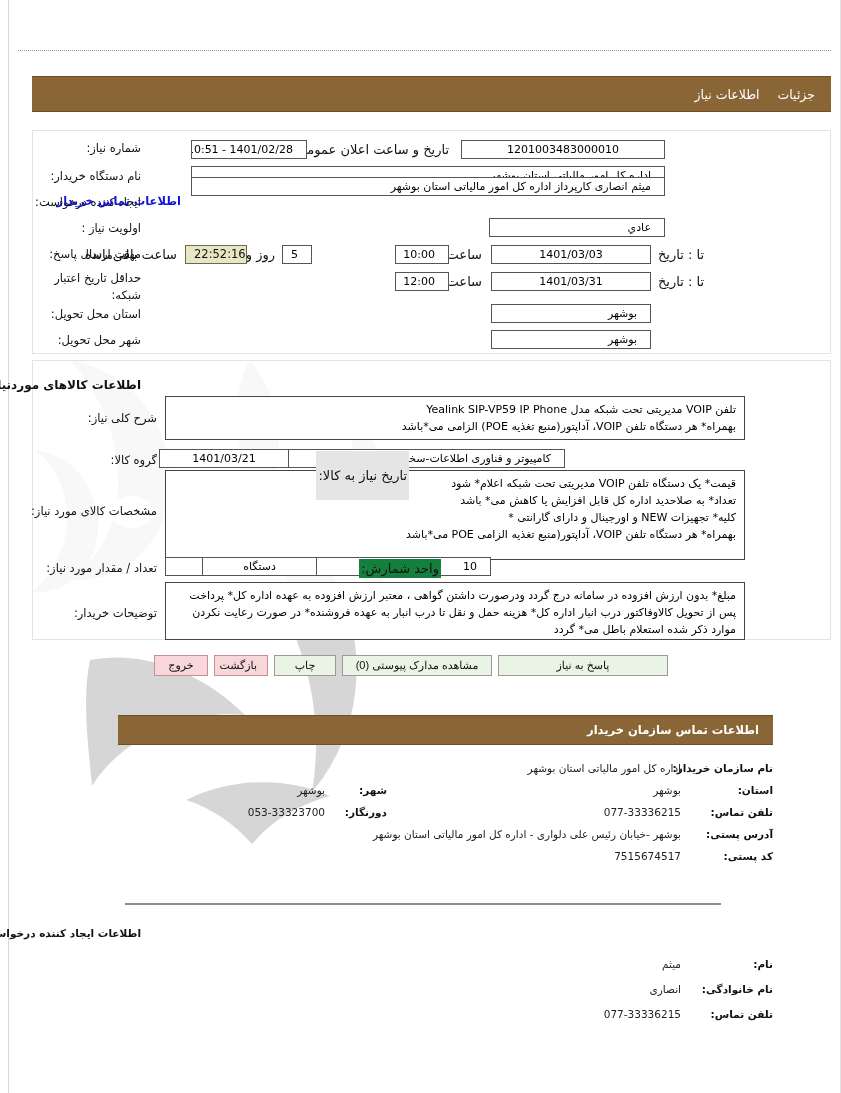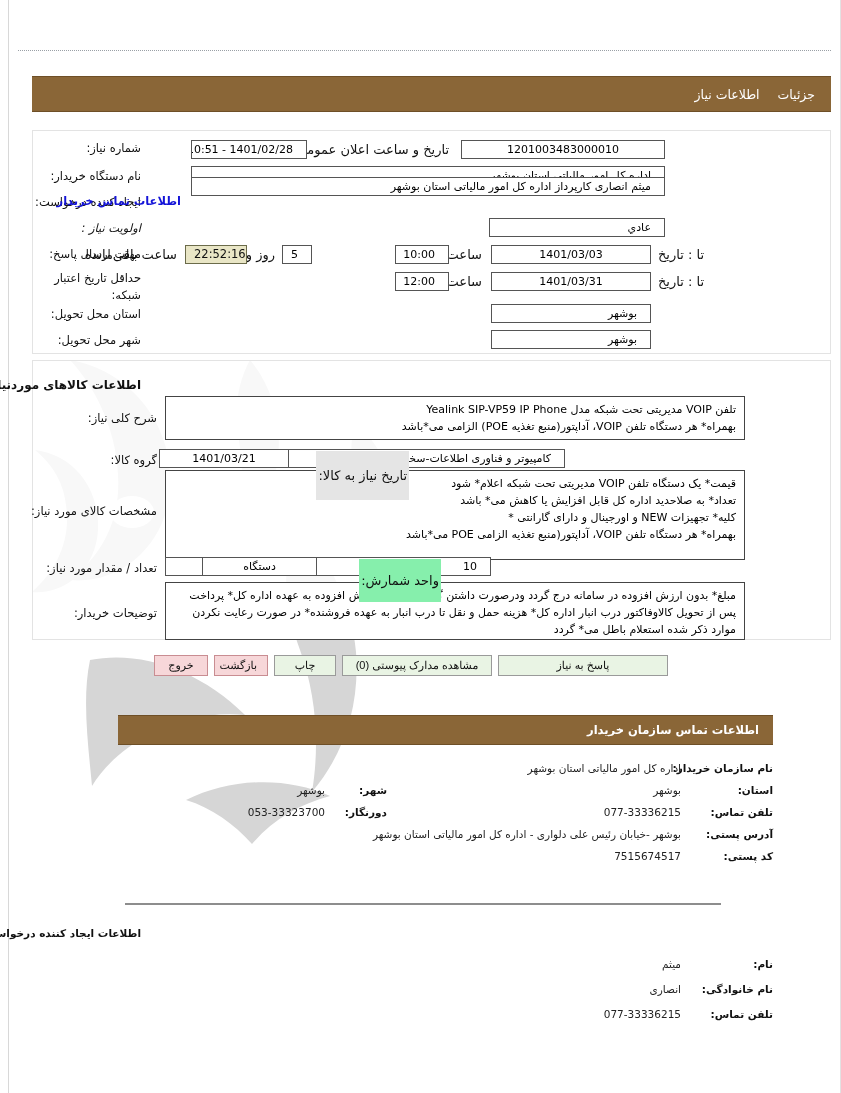--- a/index.html
+++ b/index.html
@@ -299,21 +299,21 @@
     <span class="flabel">نام دستگاه خریدار:</span>
   </div>
   <div class="fbox" style="position:absolute; top:166px; right:176px; width:474px; z-index:4;">اداره کل امور مالیاتی استان بوشهر</div>
 
   <div class="frow" style="top:194px; right:700px;">
     <span class="flabel">ایجاد کننده درخواست:</span>
   </div>
   <div class="fbox" style="position:absolute; top:177px; right:176px; width:474px; z-index:4;">میثم انصاری کارپرداز اداره کل امور مالیاتی استان بوشهر</div>
   <a class="link-blue" style="position:absolute; top:194px; right:660px; z-index:5;">اطلاعات تماس خریدار</a>
 
-  <div class="frow" style="top:220px; right:700px;font-style:italic;">
+  <div class="frow" style="top:220px; right:700px;">
     <span class="flabel">اولویت نیاز :</span>
   </div>
   <div class="fbox" style="position:absolute; top:218px; right:176px; width:176px; z-index:4;">عادي</div>
 
   <div class="frow" style="top:246px; right:700px;">
     <span class="flabel">مهلت ارسال پاسخ:</span>
   </div>
   <div class="inline-lbl" style="position:absolute; top:247px; right:137px; z-index:4;">تا : تاریخ</div>
   <div class="fbox center" style="position:absolute; top:245px; right:190px; width:160px; z-index:4;">1401/03/03</div>
   <div class="inline-lbl" style="position:absolute; top:247px; right:359px; z-index:4;">ساعت</div>
@@ -363,21 +363,21 @@
   </div>
   <div class="fbox-multi" style="position:absolute; top:470px; right:96px; width:580px; height:90px; z-index:4;padding-left:12px;">قیمت* یک دستگاه تلفن VOIP مدیریتی  تحت شبکه اعلام* شود
 تعداد* به صلاحدید اداره کل قابل افزایش یا کاهش می* باشد
 کلیه* تجهیزات NEW و اورجینال و دارای گارانتی *
 بهمراه* هر دستگاه تلفن VOIP، آداپتور(منبع تغذیه الزامی POE می*باشد</div>
 
   <div class="frow" style="top:560px; right:684px;">
     <span class="flabel">تعداد / مقدار مورد نیاز:</span>
   </div>
   <div class="fbox" style="position:absolute; top:557px; right:350px; width:326px; z-index:4;">10</div>
-  <div class="inline-lbl" style="position:absolute; top:559px; right:400px; z-index:5; background:#86efac; padding:14px 2px;">واحد شمارش:</div>
+  <div class="inline-lbl" style="position:absolute; top:559px; right:400px; z-index:5; background:#15803d; padding:2px 2px;">واحد شمارش:</div>
   <div class="fbox center" style="position:absolute; top:557px; right:524px; width:115px; z-index:4;">دستگاه</div>
 
   <div class="frow" style="top:605px; right:684px;">
     <span class="flabel">توضیحات خریدار:</span>
   </div>
   <div class="fbox-multi" style="position:absolute; top:582px; right:96px; width:580px; height:58px; z-index:4;">مبلغ* بدون ارزش افزوده در سامانه درج گردد ودرصورت داشتن گواهی ، معتبر ارزش افزوده به عهده اداره کل* پرداخت پس از تحویل کالاوفاکتور درب انبار اداره کل* هزینه حمل و نقل تا درب انبار به عهده فروشنده* در صورت رعایت نکردن موارد ذکر شده استعلام باطل می* گردد</div>
 
   <div class="btnrow">
     <button class="btn green-wide">پاسخ به نیاز</button>
     <button class="btn green-mid">مشاهده مدارک پیوستی (0)</button>

